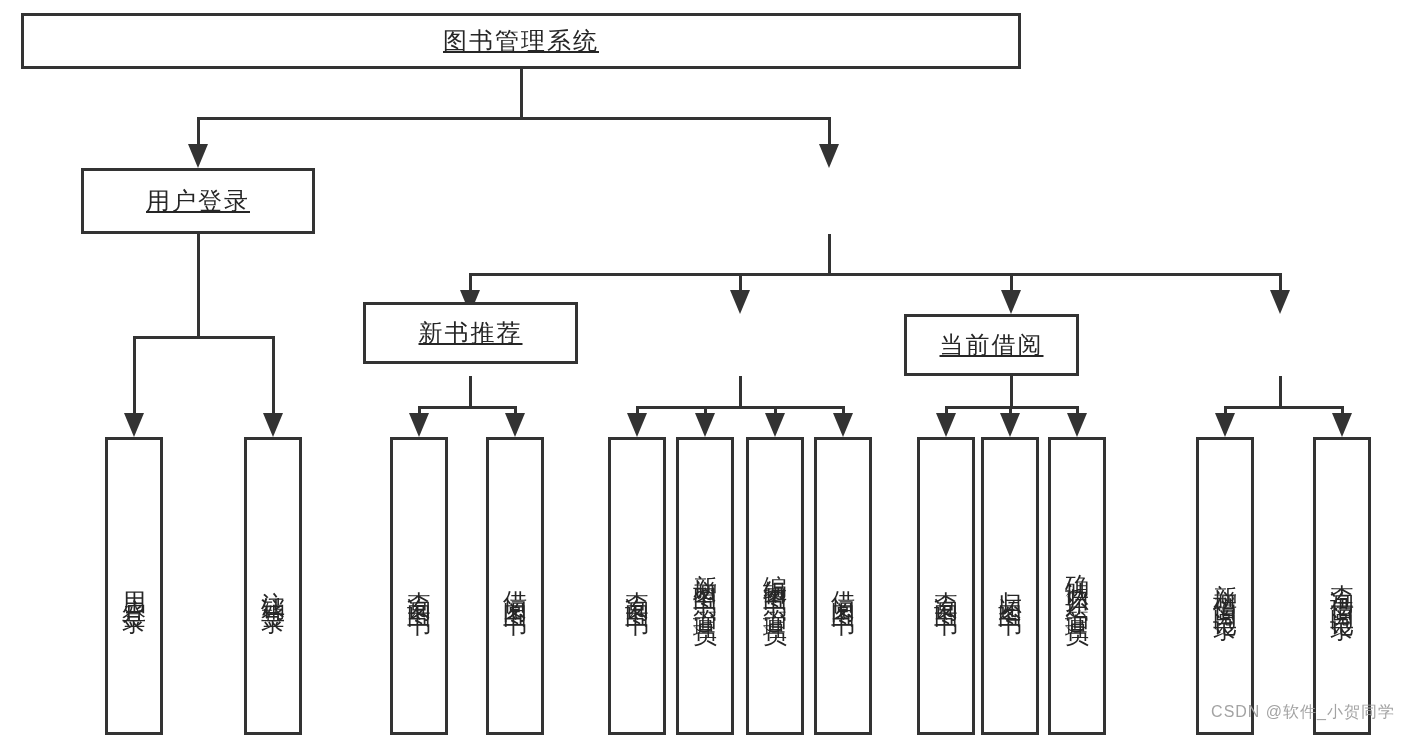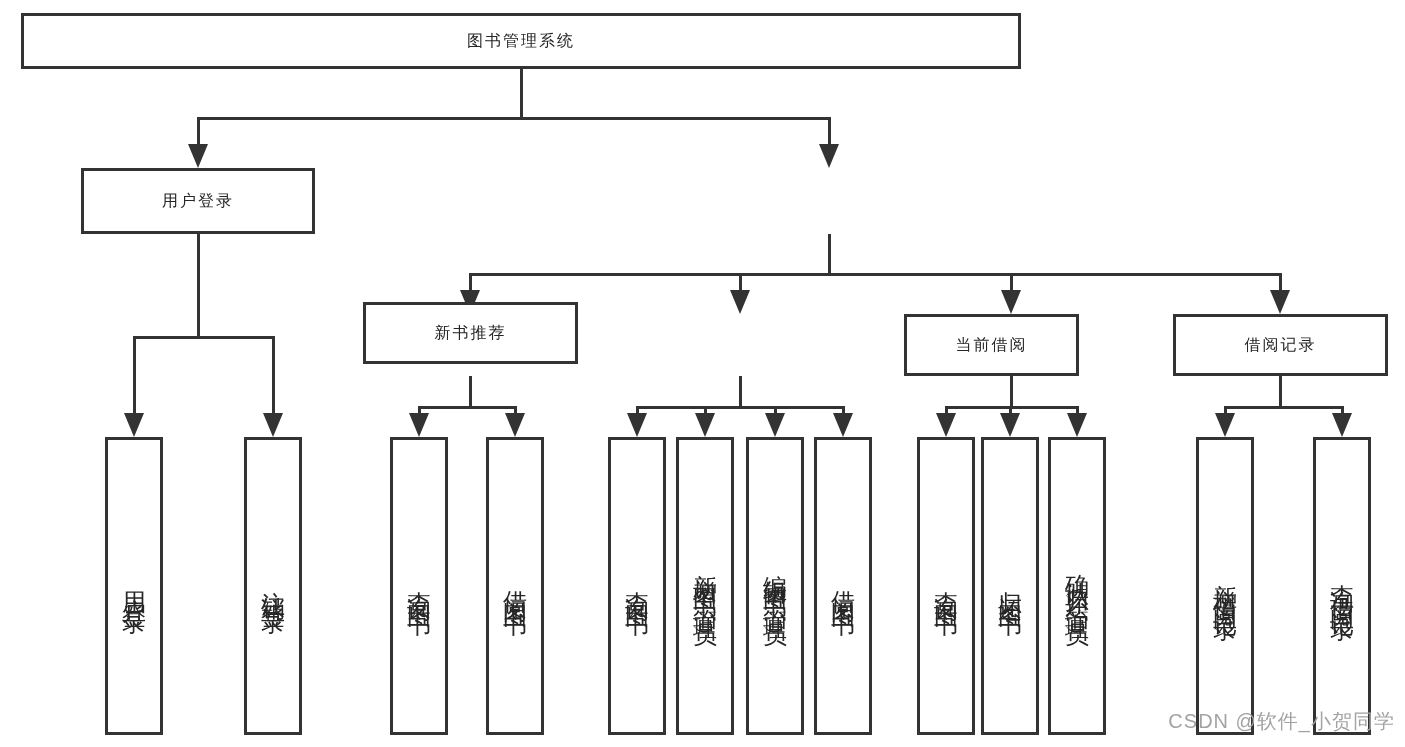--- a/index.html
+++ b/index.html
@@ -6,34 +6,34 @@
   :root { --line:#333333; --text:#262626; --bg:#ffffff; --wm:#a3a3a3; }
   .canvas {
     position:relative; width:1405px; height:747px; background:var(--bg);
     font-family:"Liberation Sans", sans-serif; overflow:hidden;
   }
   .hbox, .vbox {
     position:absolute; box-sizing:border-box; background:var(--bg);
     border:3px solid var(--line); display:flex; align-items:center; justify-content:center;
     color:var(--text);
   }
-  .hbox span { font-size:16px; letter-spacing:2px; white-space:nowrap; }
+  .hbox span { font-size:24px; letter-spacing:2px; white-space:nowrap;text-decoration:underline; }
   .vbox span {
     writing-mode:vertical-rl; text-orientation:mixed;
     font-size:24px; letter-spacing:7px; line-height:1; white-space:nowrap;
   }
   .vline { position:absolute; width:3px; background:var(--line); }
   .hline { position:absolute; height:3px; background:var(--line); }
   .arrow {
     position:absolute; width:0; height:0;
     border-left:10px solid transparent; border-right:10px solid transparent;
     border-top:24px solid var(--line);
   }
   .watermark {
-    position:absolute; right:10px; bottom:12px; font-size:20px;
+    position:absolute; right:10px; bottom:24px; font-size:16px;
     color:var(--wm); letter-spacing:1px; white-space:nowrap;
   }
 </style>
 </head>
 <body>
 
 <div class="canvas">
 
   <div class="vline" style="left:520px; top:69px; height:48px;"></div>
   <div class="hline" style="left:197px; top:117px; width:634px;"></div>
@@ -102,23 +102,20 @@
   <div class="hbox" style="left:81px; top:168px; width:234px; height:66px;">
     <span>用户登录</span>
   </div>
 
   <div class="hbox" style="left:363px; top:302px; width:215px; height:62px;">
     <span>新书推荐</span>
   </div>
   <div class="hbox" style="left:904px; top:314px; width:175px; height:62px;">
     <span>当前借阅</span>
   </div>
-  <div class="hbox" style="left:1173px; top:314px; width:215px; height:62px;">
-    <span>借阅记录</span>
-  </div>
 
   <div class="vbox" style="left:105px; top:437px; width:58px; height:298px;">
     <span>用户登录</span>
   </div>
   <div class="vbox" style="left:244px; top:437px; width:58px; height:298px;">
     <span>注销登录</span>
   </div>
 
   <div class="vbox" style="left:390px; top:437px; width:58px; height:298px;">
     <span>查询图书</span>

